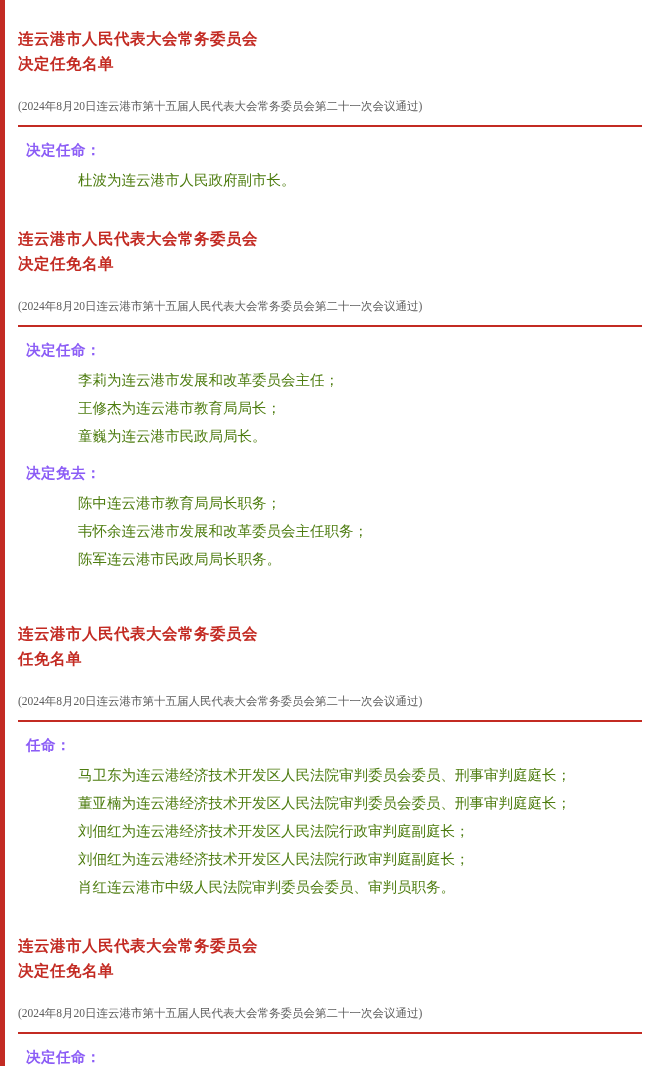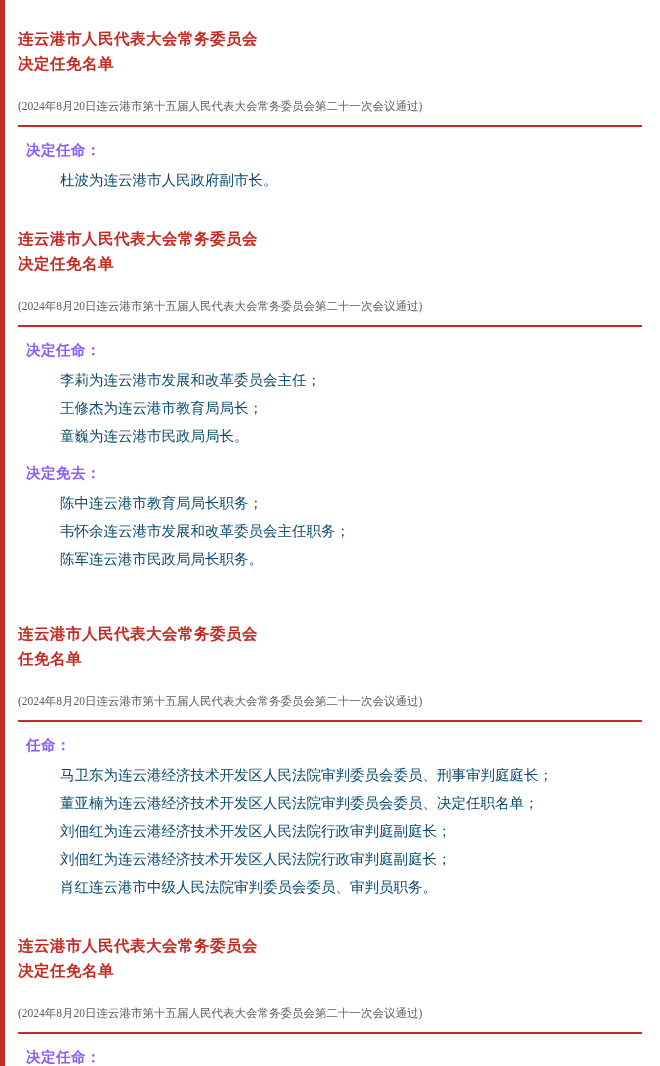--- a/index.html
+++ b/index.html
@@ -76,22 +76,22 @@
     font-family: "Liberation Sans", "DejaVu Sans", sans-serif;
     font-weight: bold;
     font-size: 14.5px;
     color: #8b5cf6;
     margin: 14px 0 6px 8px;
     letter-spacing: 0.5px;
   }
   .item {
     font-size: 14.5px;
     line-height: 28px;
-    color: #0c4a6e;
-    margin-left: 42px;
+    color: #4d7c0f;
+    margin-left: 60px;
     font-family: Liberation Sans, sans-serif;
   }
   .spacer-lg {
     height: 26px;
   }
   .spacer-sm {
     height: 10px;
   }
 </style>
 </head>
@@ -133,21 +133,21 @@
 
     <div class="section">
       <div class="block-head">
         <div class="head-title">连云港市人民代表大会常务委员会</div>
         <div class="head-sub">任免名单</div>
         <div class="head-note">(2024年8月20日连云港市第十五届人民代表大会常务委员会第二十一次会议通过)</div>
       </div>
       <hr class="rule">
       <div class="label">任命：</div>
       <div class="item">马卫东为连云港经济技术开发区人民法院审判委员会委员、刑事审判庭庭长；</div>
-      <div class="item">董亚楠为连云港经济技术开发区人民法院审判委员会委员、决定任职名单；</div>
+      <div class="item">董亚楠为连云港经济技术开发区人民法院审判委员会委员、刑事审判庭庭长；</div>
       <div class="item">刘佃红为连云港经济技术开发区人民法院行政审判庭副庭长；</div>
       <div class="item">刘佃红为连云港经济技术开发区人民法院行政审判庭副庭长；</div>
       <div class="item">肖红连云港市中级人民法院审判委员会委员、审判员职务。</div>
       <div class="spacer-sm"></div>
     </div>
 
     <div class="section">
       <div class="block-head">
         <div class="head-title">连云港市人民代表大会常务委员会</div>
         <div class="head-sub">决定任免名单</div>

